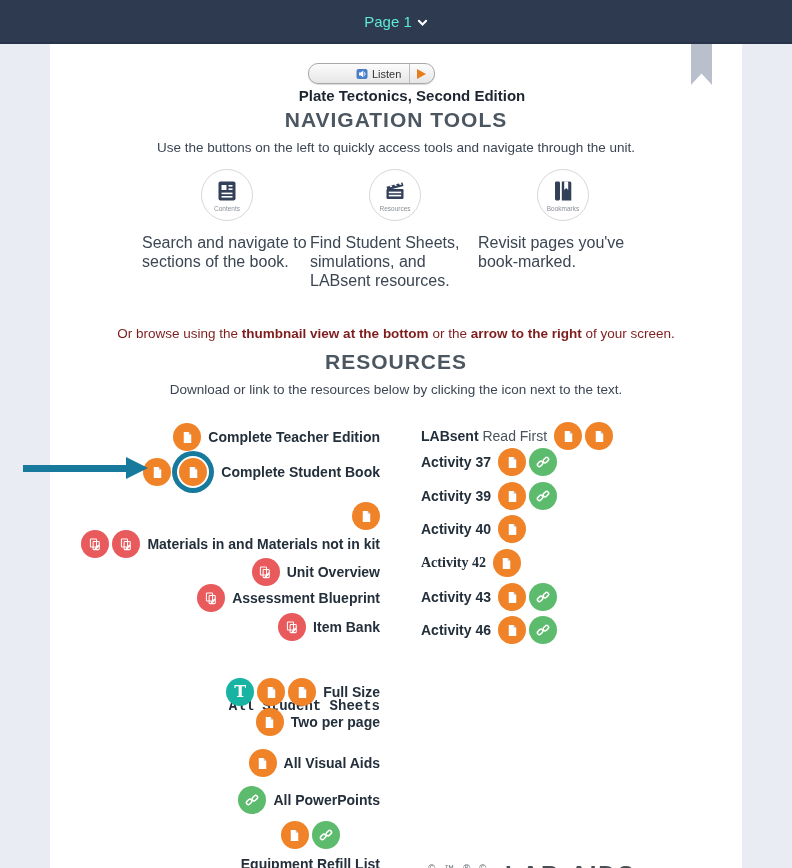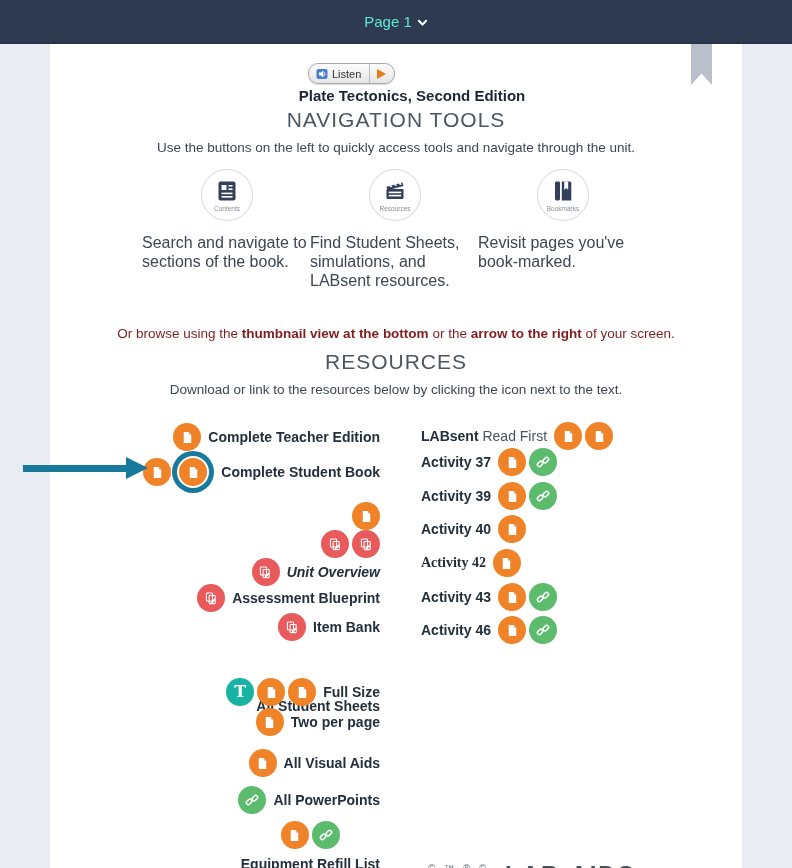--- a/index.html
+++ b/index.html
@@ -14,27 +14,27 @@
   
   .page{position:absolute;left:50px;top:44px;width:692px;height:824px;background:#ffffff;overflow:hidden;}
 
   
   .bookmark-ribbon{position:absolute;left:691px;top:44px;width:21px;height:41px;background:#b9c0cc;
           clip-path:polygon(0 0,100% 0,100% 100%,50% 72%,0 100%);}
 
   
   .listen-btn{position:absolute;left:258px;top:19px;height:19px;display:flex;align-items:stretch;
           border:1px solid #a8a8a8;border-radius:10px;background:linear-gradient(#fcfcfc,#e6e6e6);
-          box-shadow:0 1px 1px rgba(0,0,0,.15);cursor:pointer;}
+          box-shadow:0 1px 1px rgba(0,0,0,.15);cursor:pointer;padding-left:40px;}
   .listen-main{display:flex;align-items:center;gap:4px;padding:0 8px 0 7px;font-size:11px;color:#333;}
   .listen-play{display:flex;align-items:center;padding:0 8px 0 7px;border-left:1px solid #bdbdbd;border-radius:0 10px 10px 0;}
   .play-tri{width:0;height:0;border-top:5px solid transparent;border-bottom:5px solid transparent;border-left:9px solid #e87d1e;}
 
   .doc-title{position:absolute;left:0;top:43px;width:100%;text-align:center;font-size:15px;font-weight:bold;color:#1d2530;padding-left:16px;}
-  .section-heading{position:absolute;width:100%;text-align:center;font-size:21px;font-weight:400;color:#4b5661;letter-spacing:1px;}
+  .section-heading{position:absolute;width:100%;text-align:center;font-size:21px;font-weight:700;color:#4b5661;letter-spacing:1px;}
   .nav-heading{top:64px;}
   .res-heading{top:306px;}
   .intro-text{position:absolute;width:100%;text-align:center;font-size:13.5px;color:#3c4653;}
   .nav-intro{top:96px;}
   .res-intro{top:338px;}
   .browse-line{position:absolute;top:268px;width:100%;text-align:center;font-size:13.5px;color:#7f1d1d;}
   .browse-line b{font-weight:bold;}
 
   
   .nav-col{position:absolute;top:125px;width:170px;display:flex;flex-direction:column;align-items:center;}
@@ -213,22 +213,23 @@
               </svg>
             </span>
             <span class="res-icon ic-edit">
               <svg width="15" height="15" viewBox="0 0 20 20">
                 <rect x="3.2" y="2.6" width="8.2" height="10.8" rx="1" fill="none" stroke="#fff" stroke-width="1.4"></rect>
                 <rect x="6.8" y="6" width="8.2" height="10.8" rx="1" fill="none" stroke="#fff" stroke-width="1.4"></rect>
                 <path d="M9.2 14.6l4.6-4.6 1.8 1.8-4.6 4.6-2.3.5z" fill="#fff"></path>
               </svg>
             </span>
           </span>
-        </div>
-        <div class="res-row left-row" style="top: 514px; font-style: italic;">
+          <span class="row-label">Materials in and Materials not in kit</span>
+        </div>
+        <div class="res-row left-row" style="top: 514px;">
           <span class="icon-group">
             <span class="res-icon ic-edit">
               <svg width="15" height="15" viewBox="0 0 20 20">
                 <rect x="3.2" y="2.6" width="8.2" height="10.8" rx="1" fill="none" stroke="#fff" stroke-width="1.4"></rect>
                 <rect x="6.8" y="6" width="8.2" height="10.8" rx="1" fill="none" stroke="#fff" stroke-width="1.4"></rect>
                 <path d="M9.2 14.6l4.6-4.6 1.8 1.8-4.6 4.6-2.3.5z" fill="#fff"></path>
               </svg>
             </span>
           </span>
           <span class="row-label">Unit Overview</span>
@@ -250,21 +251,21 @@
             <span class="res-icon ic-edit">
               <svg width="15" height="15" viewBox="0 0 20 20">
                 <rect x="3.2" y="2.6" width="8.2" height="10.8" rx="1" fill="none" stroke="#fff" stroke-width="1.4"></rect>
                 <rect x="6.8" y="6" width="8.2" height="10.8" rx="1" fill="none" stroke="#fff" stroke-width="1.4"></rect>
                 <path d="M9.2 14.6l4.6-4.6 1.8 1.8-4.6 4.6-2.3.5z" fill="#fff"></path>
               </svg>
             </span>
           </span>
           <span class="row-label">Item Bank</span>
         </div>
-        <div class="res-row left-row" style="top: 654px;">
+        <div class="res-row left-row" style="top: 654px; font-family: Liberation Mono, monospace;">
           <span class="row-label">All Student Sheets</span>
         </div>
         <div class="res-row left-row" style="top: 634px;">
           <span class="icon-group">
             <span class="res-icon ic-t">
               <span class="tg">T</span>
             </span>
             <span class="res-icon ic-doc">
               <svg width="15" height="15" viewBox="0 0 20 20">
                 <path d="M5 2.8h6.6L15 6.2v11H5z" fill="#fff"></path>

